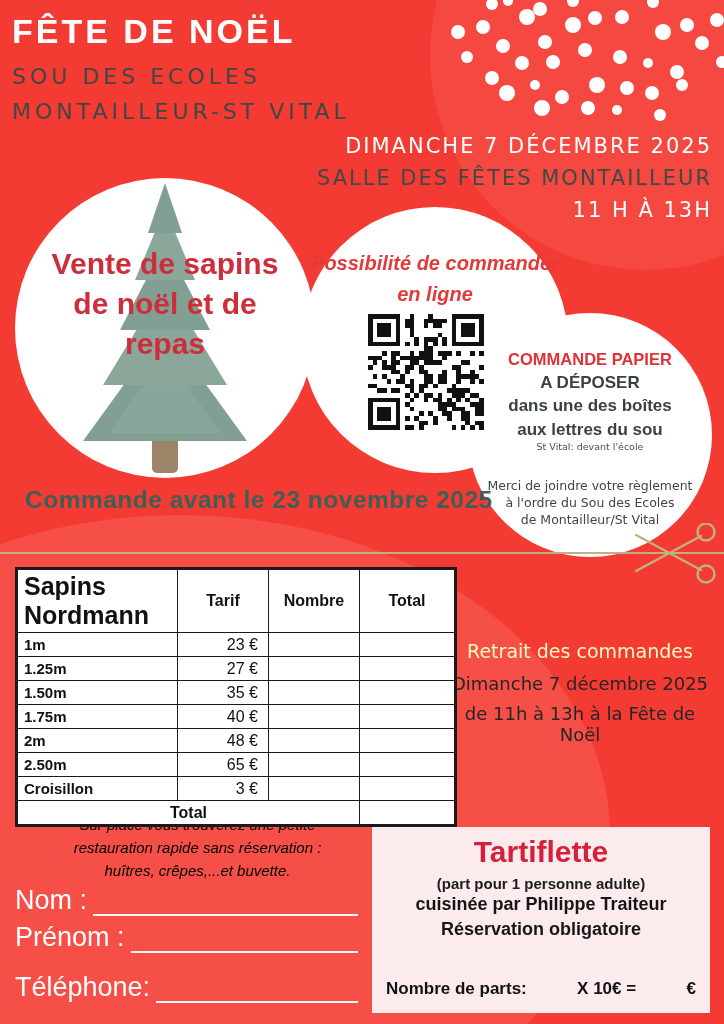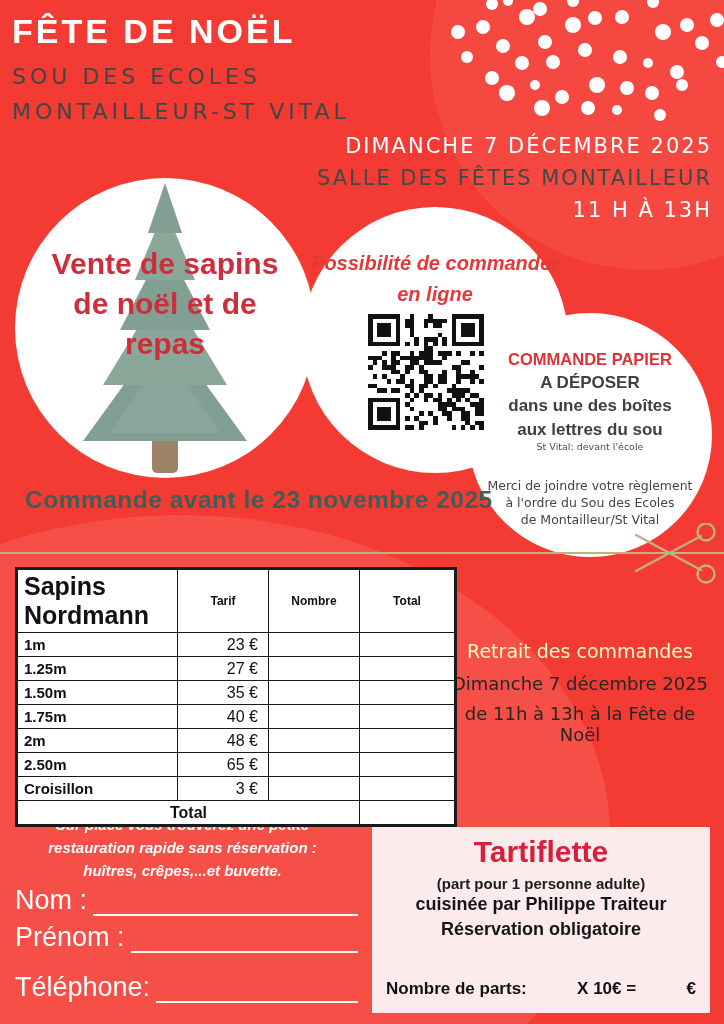--- a/index.html
+++ b/index.html
@@ -61,37 +61,37 @@
   
   #cutline{left:0;top:523px;width:724px;height:62px;z-index:2;}
 
   
   #order-table{left:15px;top:567px;z-index:3;border-collapse:collapse;background:#fff;
                table-layout:fixed;}
   #order-table td,#order-table th{border:1.5px solid #1a1a1a;color:#111;overflow:hidden;}
   #order-table{border:3px solid #1a1a1a;}
   th.tbl-title{width:145px;font-size:25px;line-height:29px;text-align:left;
                padding:2px 8px 2px 6px;}
-  th.tbl-col{width:88px;font-size:12px;font-weight:bold;text-align:center;}
+  th.tbl-col{width:88px;font-size:16px;font-weight:bold;text-align:center;}
   th.tbl-col-last{width:92px;}
   td.lbl{font-size:15px;font-weight:bold;text-align:left;padding-left:6px;height:21px;}
   td.price{font-size:16px;text-align:right;padding-right:10px;}
   td.blank{background:#fff;}
   td.foot{font-size:16px;font-weight:bold;text-align:center;height:21px;}
 
   
   .pickup-line{left:443px;width:274px;text-align:center;
                font-family:"DejaVu Sans",sans-serif;}
   #pick1{top:640px;color:#fef9c3;font-size:19px;}
   #pick2{top:673px;color:#262626;font-size:18px;}
   #pick3{top:703px;color:#262626;font-size:18px;}
 
   
-  .onsite-line{left:10px;width:345px;text-align:center;color:#ffffff;font-size:15px;
-               font-weight:bold;font-style:italic;}
+  .onsite-line{left:25px;width:345px;text-align:center;color:#000000;font-size:15px;
+               font-weight:normal;font-style:italic;}
   #ons1{top:816px;} #ons2:{}{} #ons2{top:839px;} #ons3{top:862px;}
 
   
   .form-row{left:15px;width:343px;display:flex;align-items:flex-end;z-index:2;}
   .form-label{color:#fff;font-size:27px;font-weight:400;white-space:pre;}
   .fill-line{flex:1;border-bottom:2.5px solid rgba(255,255,255,0.95);height:24px;
              margin-left:6px;}
   #row-nom{top:885px;text-align:right;} #row-prenom{top:922px;} #row-tel{top:972px;}
 
   

